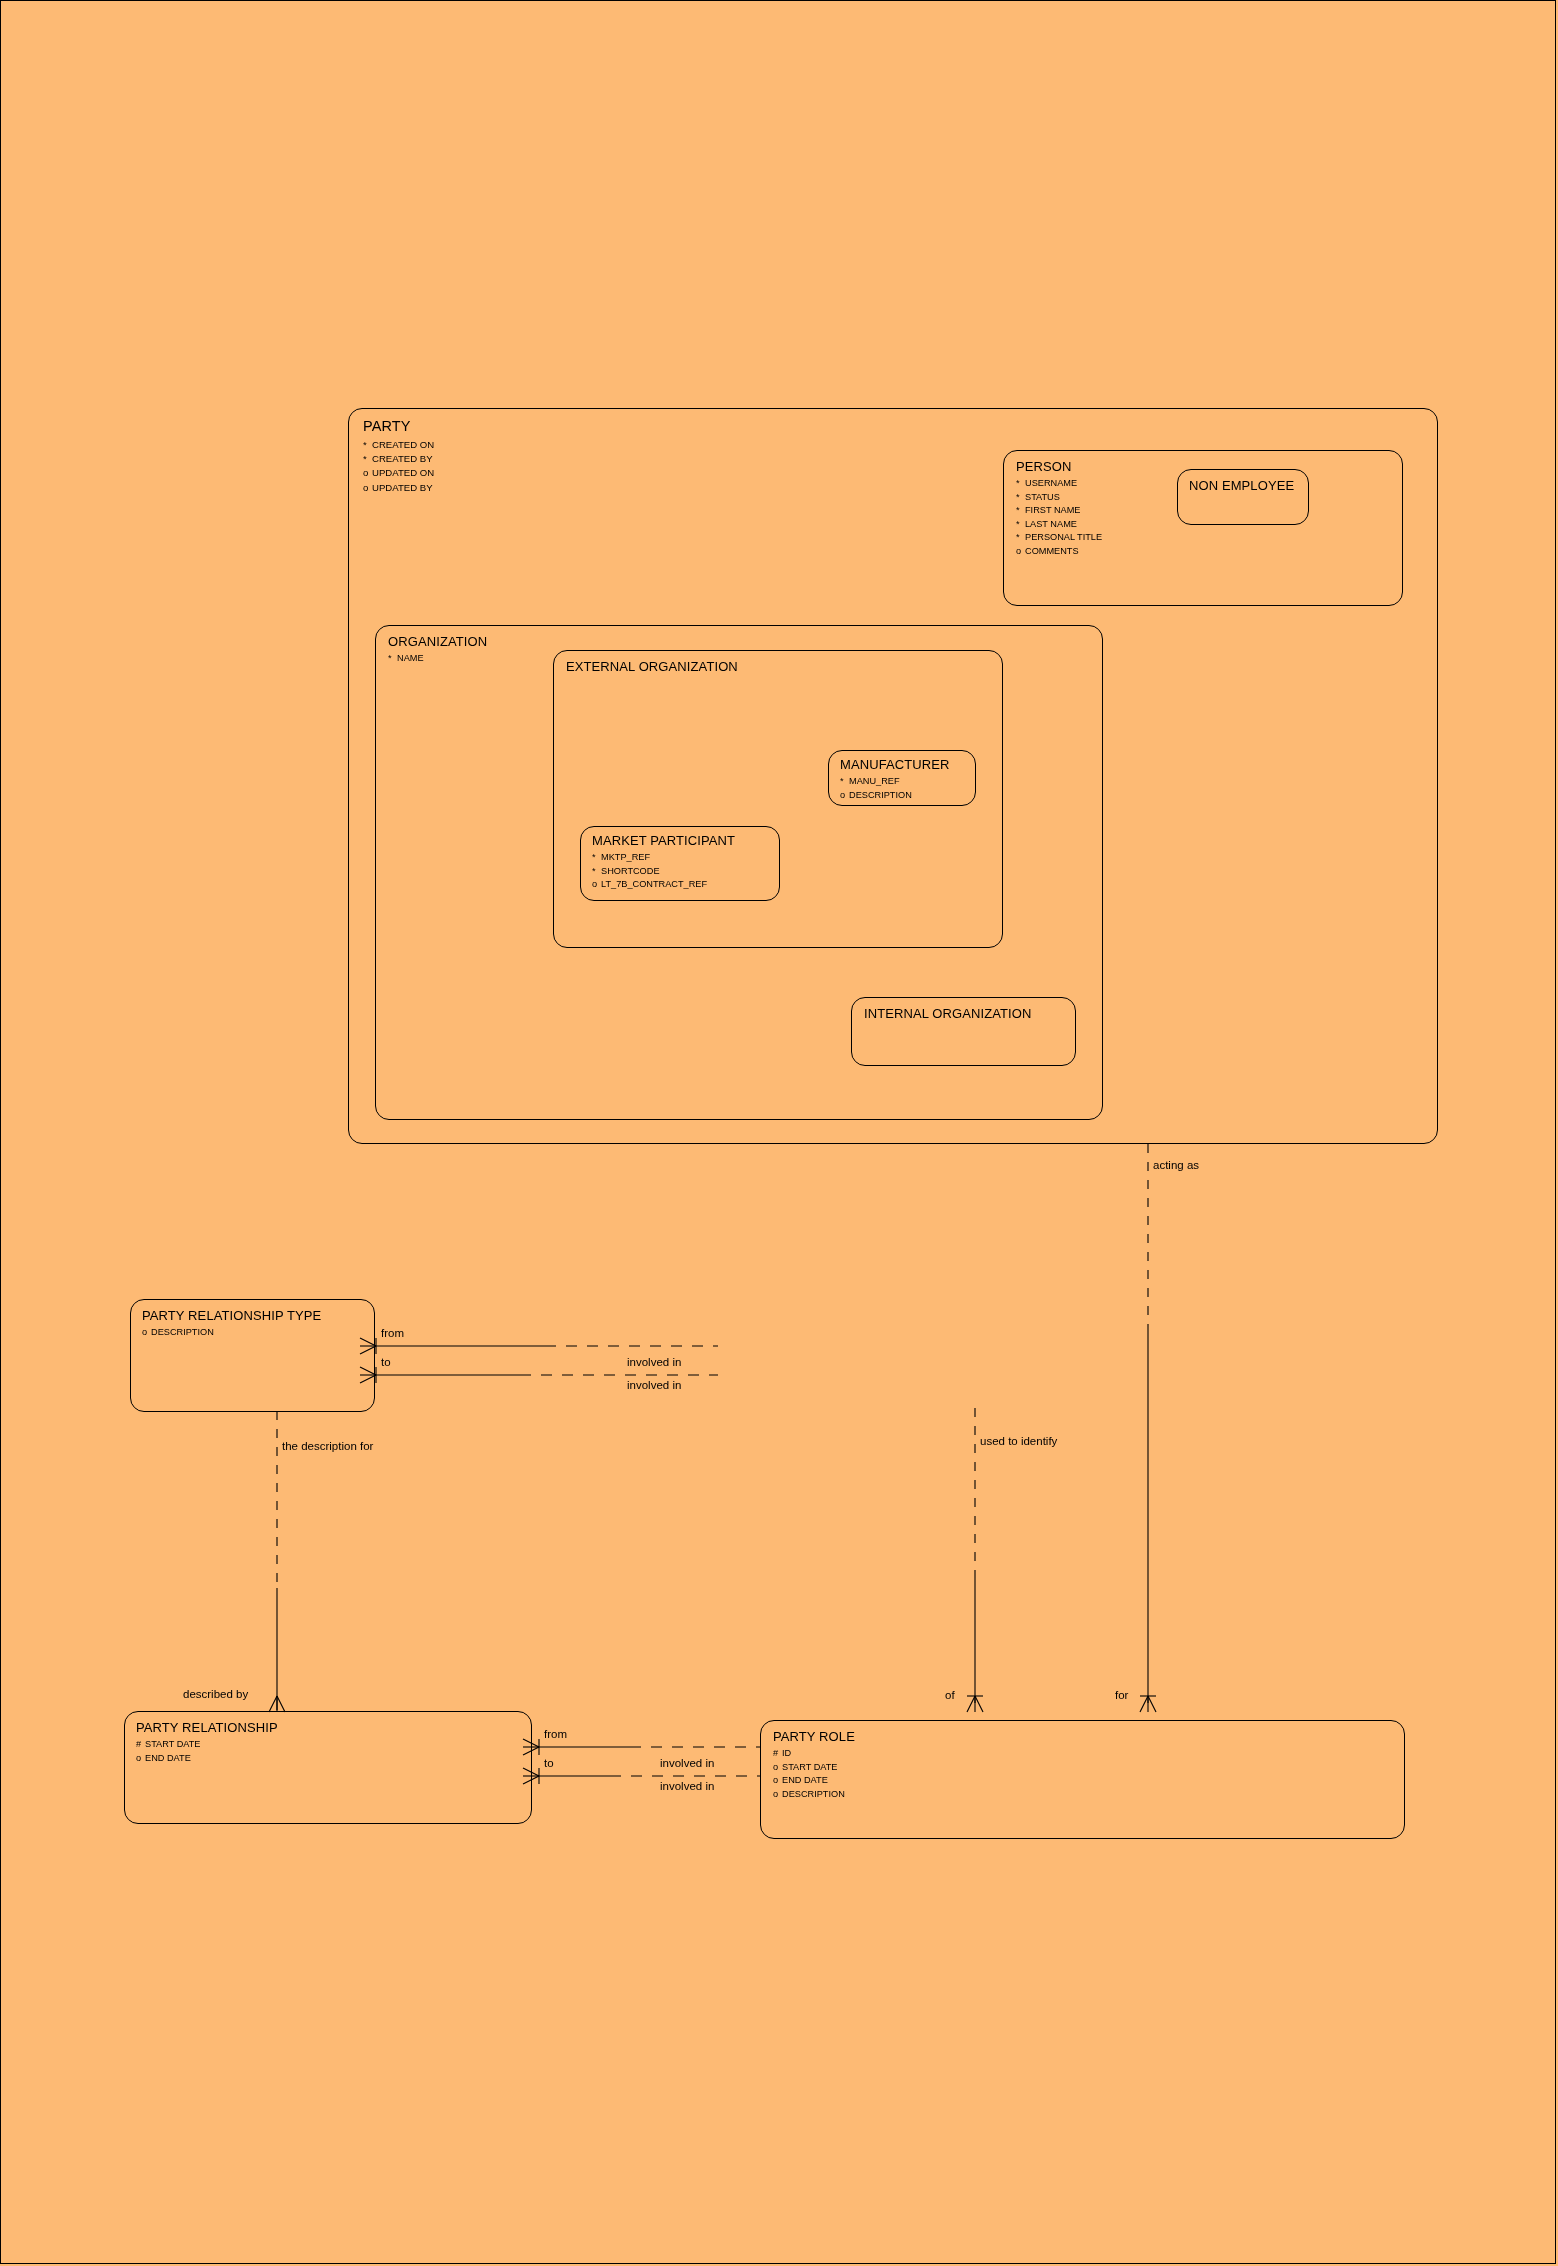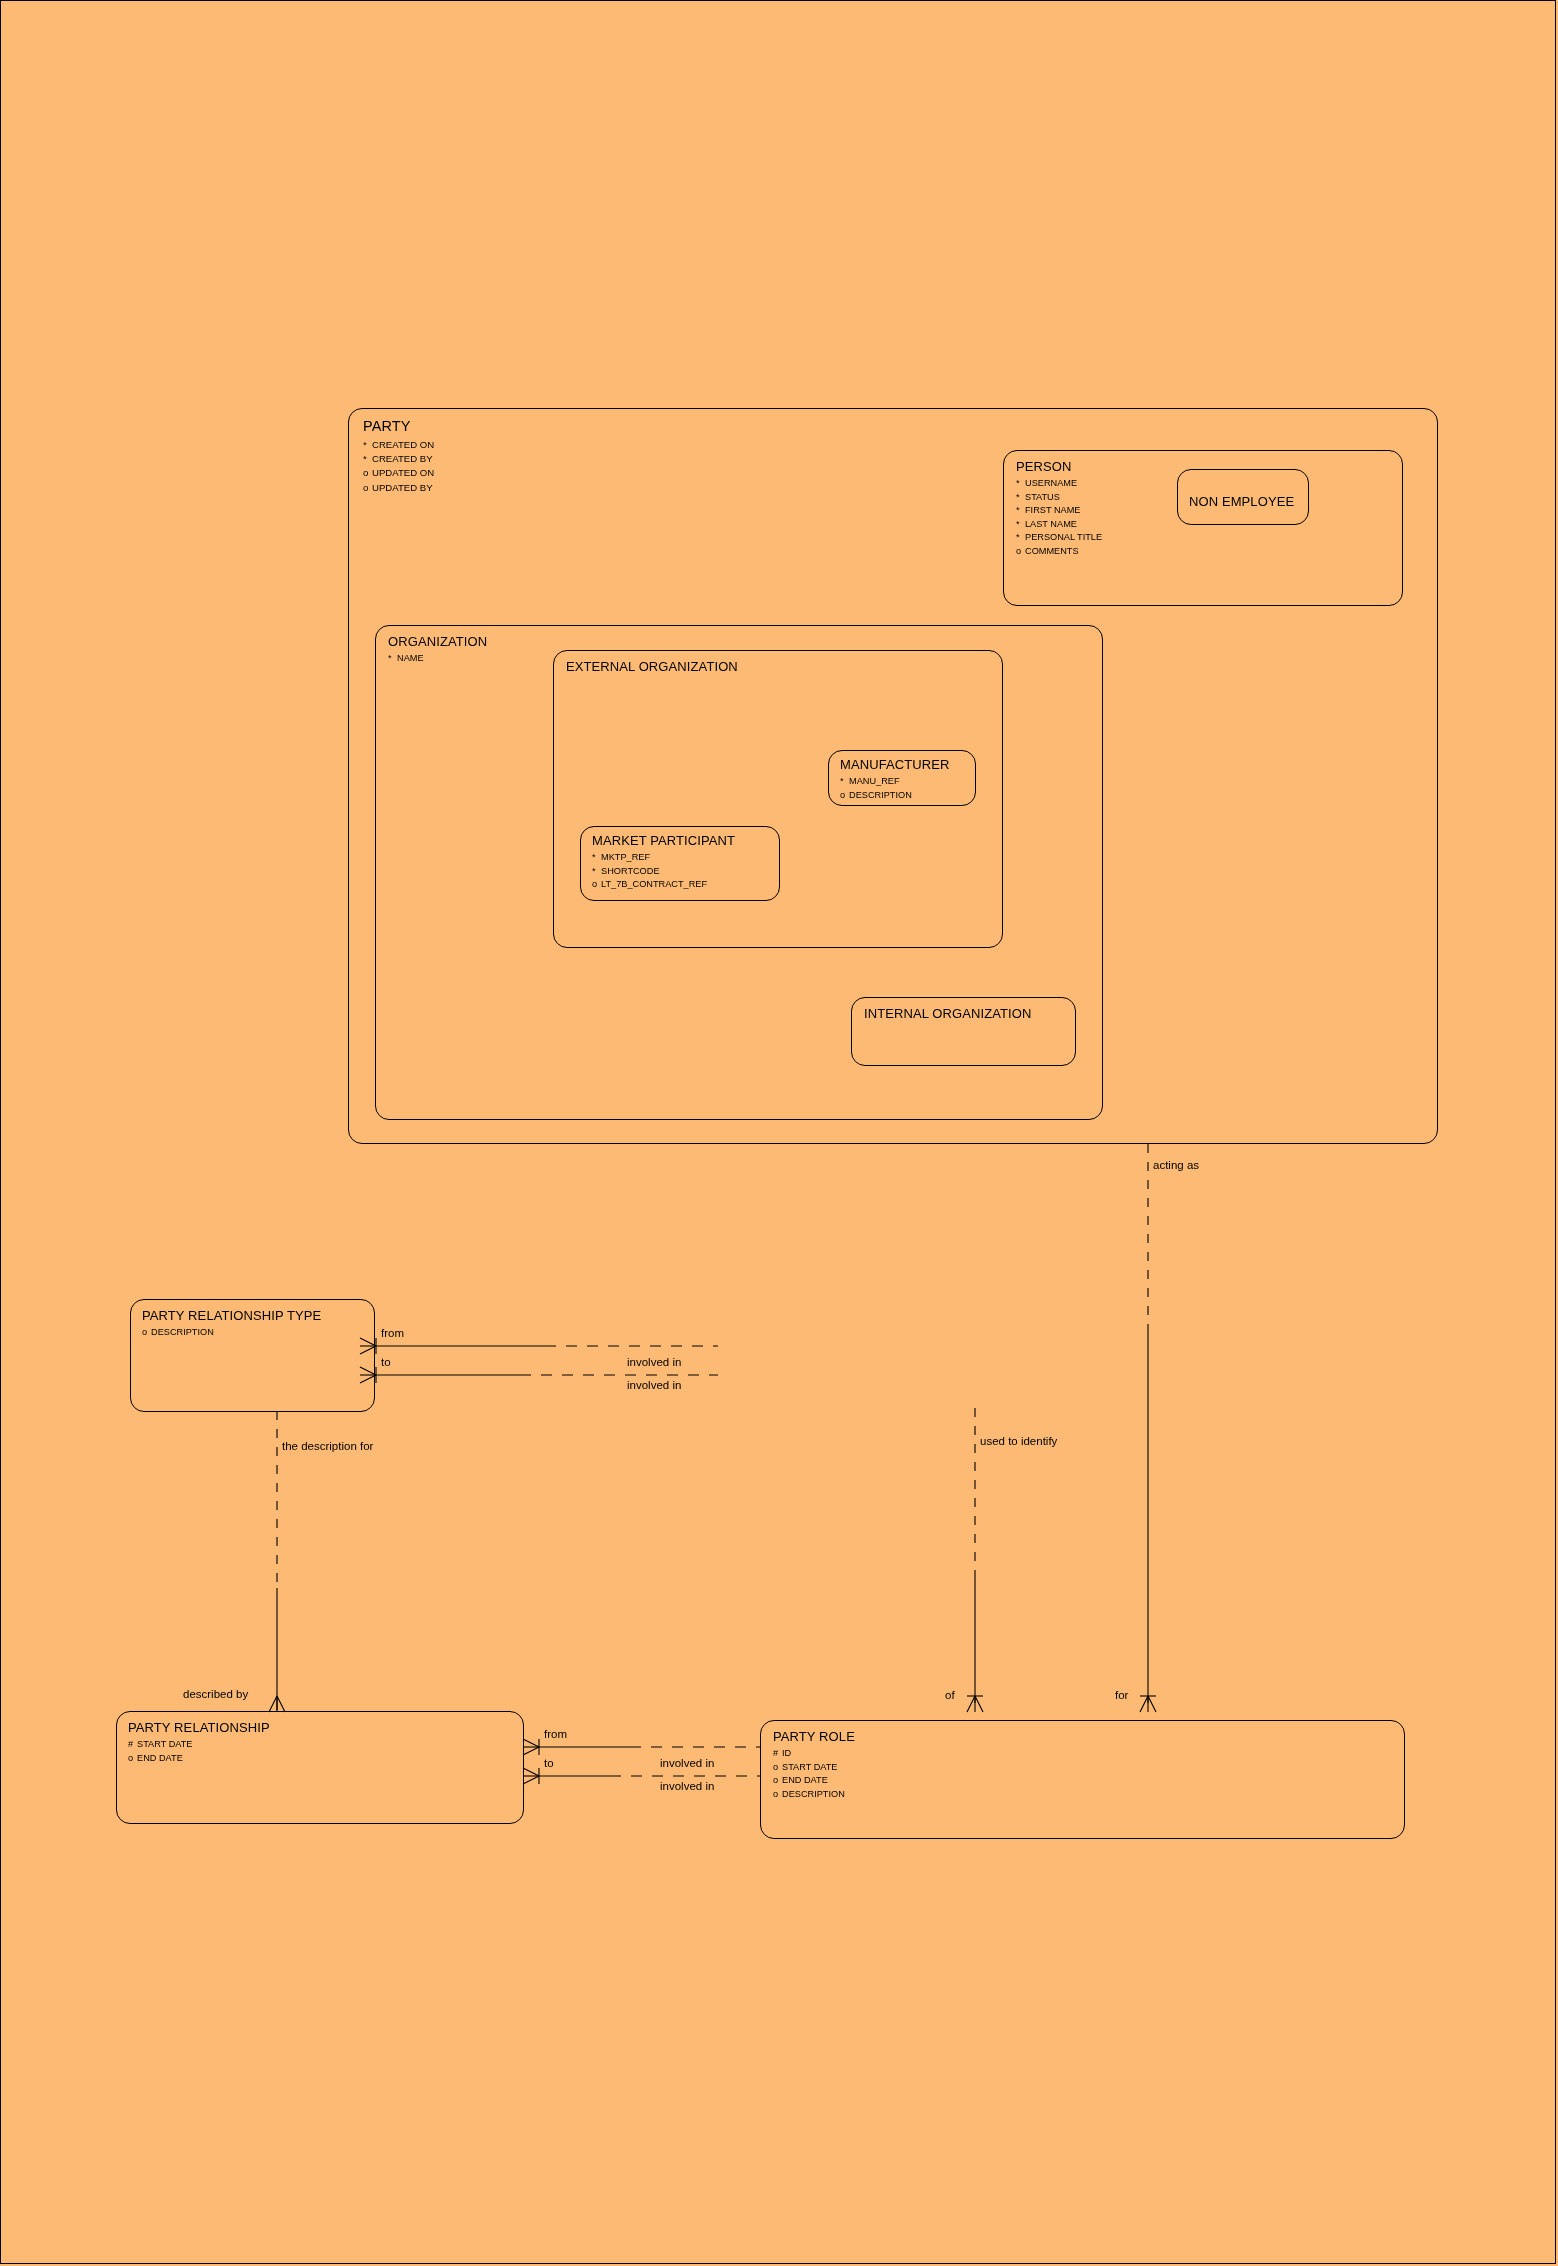--- a/index.html
+++ b/index.html
@@ -154,21 +154,21 @@
       <span class="attr"><span class="mark">*</span><span>USERNAME</span></span>
       <span class="attr"><span class="mark">*</span><span>STATUS</span></span>
       <span class="attr"><span class="mark">*</span><span>FIRST NAME</span></span>
       <span class="attr"><span class="mark">*</span><span>LAST NAME</span></span>
       <span class="attr"><span class="mark">*</span><span>PERSONAL TITLE</span></span>
       <span class="attr"><span class="mark">o</span><span>COMMENTS</span></span>
     </div>
   </div>
 
   <div class="entity" style="left:1177px; top:469px; width:132px; height:56px;">
-    <div class="ent-title t-md" style="left:11px; top:24px;">NON EMPLOYEE</div>
+    <div class="ent-title t-md" style="left:11px; top:8px;">NON EMPLOYEE</div>
   </div>
 
   <div class="entity" style="left:375px; top:625px; width:728px; height:495px;">
     <div class="ent-title t-md" style="left:12px; top:8px;">ORGANIZATION</div>
     <div class="attrs a-xs" style="left:12px; top:26px;">
       <span class="attr"><span class="mark">*</span><span>NAME</span></span>
     </div>
   </div>
 
   <div class="entity" style="left:553px; top:650px; width:450px; height:298px;">
@@ -198,21 +198,21 @@
   </div>
 
   <div class="entity" style="left:130px; top:1299px; width:245px; height:113px;">
     <div class="ent-title t-md" style="left:11px; top:8px;">PARTY RELATIONSHIP TYPE</div>
     <div class="attrs a-xs" style="left:11px; top:26px;">
       <span class="attr"><span class="mark">o</span><span>DESCRIPTION</span></span>
     </div>
   </div>
 
 
-  <div class="entity" style="left:116px; top:1711px; width:408px; height:113px;">
+  <div class="entity" style="left:124px; top:1711px; width:408px; height:113px;">
     <div class="ent-title t-md" style="left:11px; top:8px;">PARTY RELATIONSHIP</div>
     <div class="attrs a-xs" style="left:11px; top:26px;">
       <span class="attr"><span class="mark">#</span><span>START DATE</span></span>
       <span class="attr"><span class="mark">o</span><span>END DATE</span></span>
     </div>
   </div>
 
   <div class="entity" style="left:760px; top:1705px; width:645px; height:119px;margin-top:15px;">
     <div class="ent-title t-md" style="left:12px; top:8px;">PARTY ROLE</div>
     <div class="attrs a-xs" style="left:12px; top:26px;">

